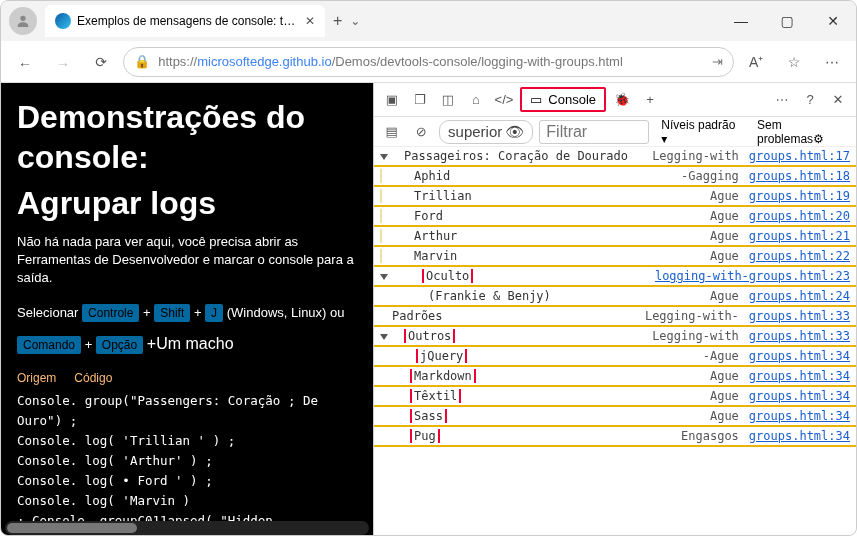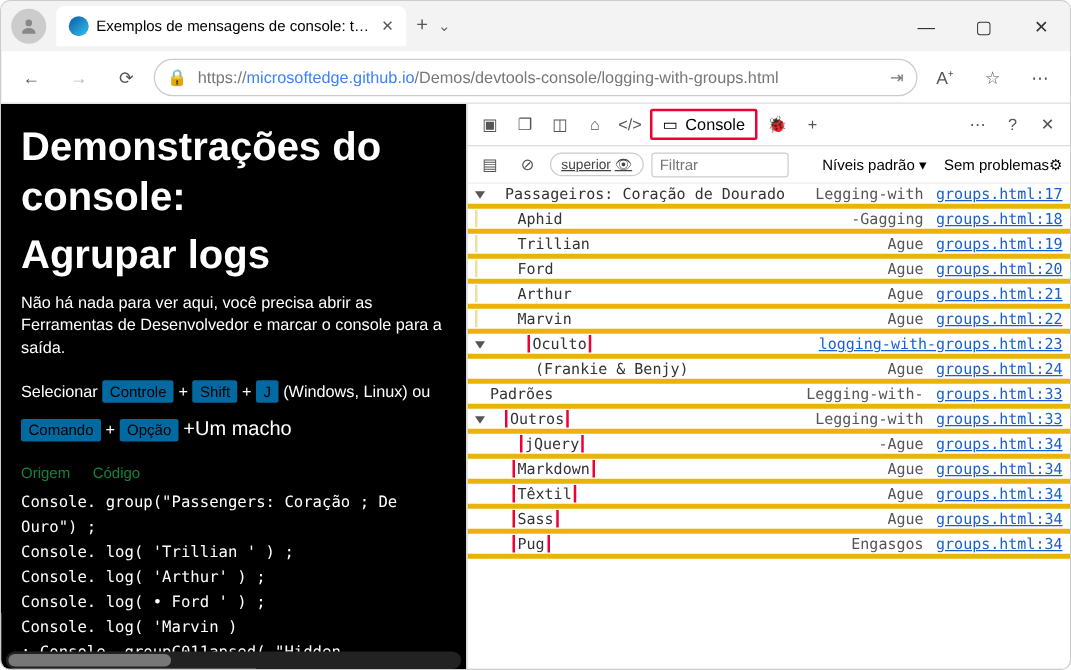--- a/index.html
+++ b/index.html
@@ -16,33 +16,33 @@
 .toolbar { height: 42px; display: flex; align-items: center; padding: 0 8px; gap: 6px; border-bottom: 1px solid #ddd; }
 .tbtn { width: 32px; height: 32px; display: flex; align-items: center; justify-content: center; color:#555; border-radius:4px; font-size:14px;}
 .urlbar { flex: 1; height: 30px; border: 1px solid #ccc; border-radius: 15px; display: flex; align-items: center; padding: 0 10px; gap:8px; font-size:13px; color:#777;}
 .urlbar .dark { color:#3b82f6; }
 .content { display: flex; height: calc(536px - 40px - 42px); }
 .page { width: 372px; background: #000; color: #fff; padding: 14px 16px; overflow: auto; font-family: "Segoe UI", Arial, sans-serif; position:relative;}
 .page h1 { font-size: 32px; font-weight: 600; margin-bottom: 6px; line-height:1.25;}
 .page p { font-size: 13px; margin: 10px 0 14px; line-height:1.4;}
 .kbd { background: #0369a1; color: #000; padding: 2px 6px; border-radius: 2px; font-size: 12px; }
 .kline { font-size:13px; margin:6px 0; line-height:1.7;}
-.codehdr { display:flex; gap:18px; font-size:12px; margin:14px 0 6px; color:#15803d;}
+.codehdr { display:flex; gap:18px; font-size:12px; margin:14px 0 6px; color:#fdba74;}
 .code { font-family: Consolas, monospace; font-size: 12.5px; line-height: 1.6; }
 .hscroll { position:absolute; bottom:2px; left:4px; right:4px; height:14px; background:#222; border-radius:7px;}
 .hscroll-thumb { position:absolute; left:2px; top:2px; height:10px; width:130px; background:#777; border-radius:5px;}
 .devtools { flex: 1; display: flex; flex-direction: column; border-left: 1px solid #ccc; }
 .dt-tabs { height: 34px; display: flex; align-items: center; padding: 0 6px; gap: 4px; border-bottom: 1px solid #ddd; }
 .dt-ico { width: 24px; height: 24px; display: flex; align-items: center; justify-content: center; font-size: 13px; color:#555;}
 .dt-tab-active { border: 2px solid #e03; padding: 3px 8px; display: flex; align-items: center; gap: 6px; font-size: 13px; border-radius:2px;}
 .dt-filterbar { height: 30px; display: flex; align-items: center; padding: 0 6px; gap: 6px; border-bottom: 1px solid #eee; font-size:12px;}
-.dt-chip { border:1px solid #ccc; border-radius:10px; padding:2px 8px; font-size:11px; color:#444; display:flex; align-items:center; gap:3px;text-decoration:underline;}
-.dt-filter { border:1px solid #ccc; border-radius:3px; padding:2px 6px; font-size:12px; width:110px; }
+.dt-chip { border:1px solid #ccc; border-radius:10px; padding:2px 8px; font-size:15px; color:#444; display:flex; align-items:center; gap:3px;}
+.dt-filter { border:1px solid #ccc; border-radius:3px; padding:2px 6px; font-size:16px; width:110px; }
 .dt-rows { flex:1; overflow:auto; font-family: Consolas, monospace; font-size: 12px; }
-.row { display:flex; align-items:center; height:20px; padding:0 6px; border-bottom:4px solid #eab308;}
+.row { display:flex; align-items:center; height:20px; padding:0 6px; border-bottom:2px solid #eab308;}
 .row .txt { flex:1; white-space:nowrap; overflow:hidden; text-overflow:ellipsis; color:#333;}
 .row .mid { color:#555; margin-right:10px; white-space:nowrap;}
 .row .lnk { color:#1a5fd0; text-decoration: underline; white-space:nowrap;}
 .tri { display:inline-block; width:0; height:0; border-left:4px solid transparent; border-right:4px solid transparent; border-top:6px solid #555; margin-right:4px; vertical-align:middle;}
 .redbox { border:2px solid #e03; border-radius:2px; padding:1px 2px; }
 .bar { width:4px; height:16px; border-left:2px solid #eee0a0; margin-right:2px;}
 </style>
 </head>
 <body>
 

